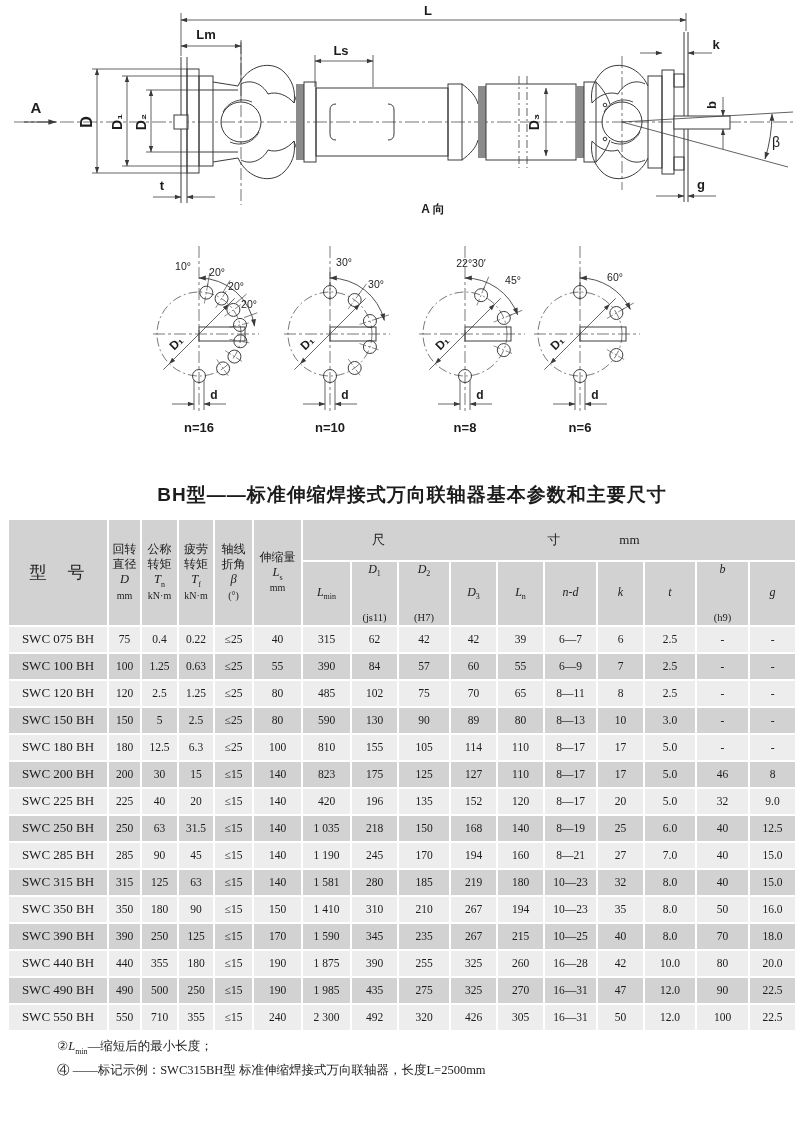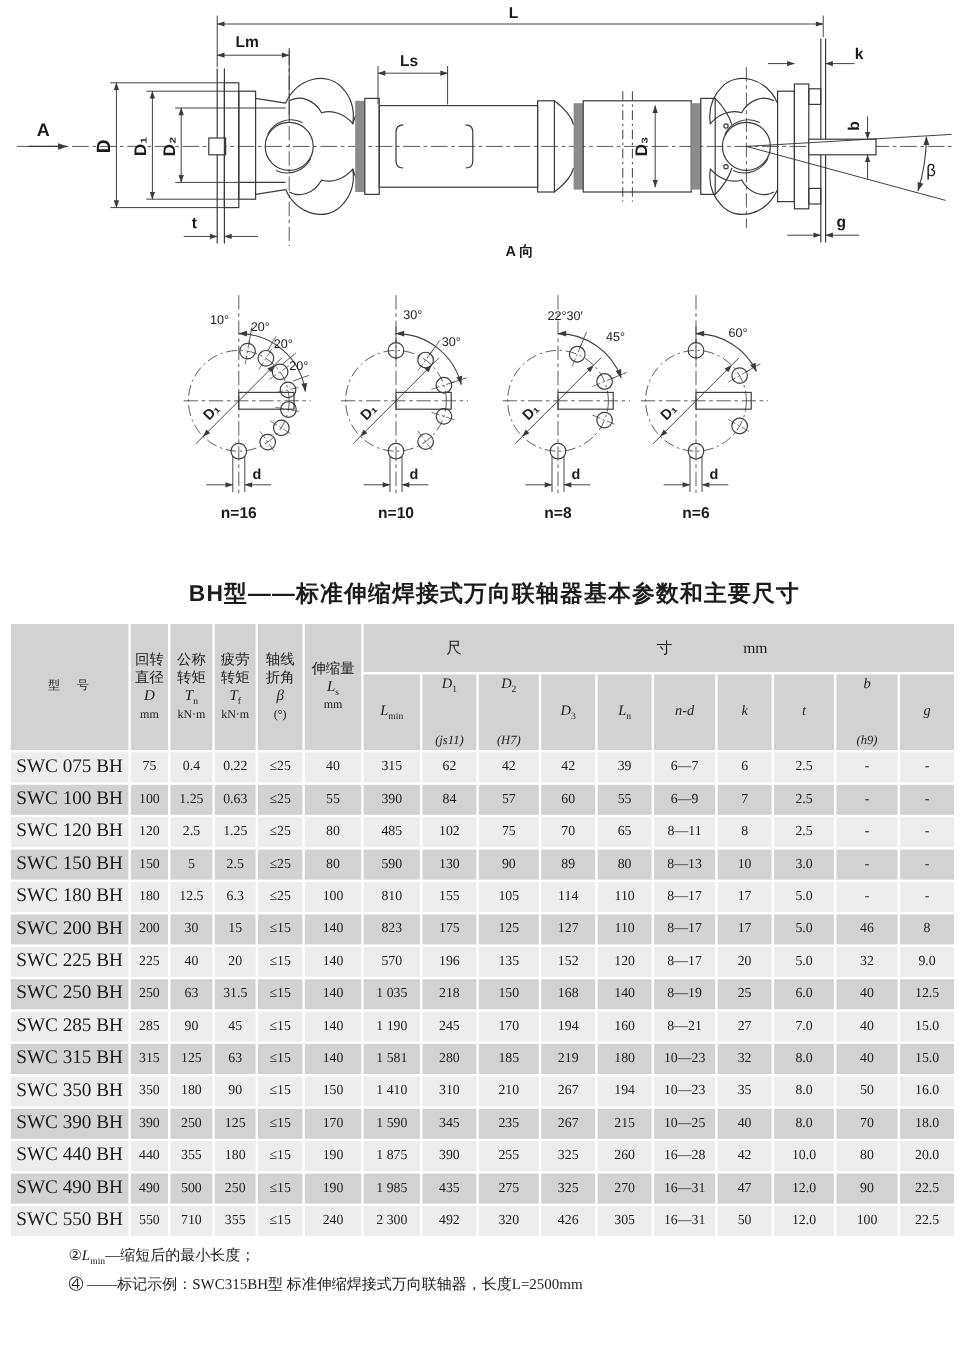--- a/index.html
+++ b/index.html
@@ -9,36 +9,36 @@
   #flange-row{position:absolute;top:234px;left:0;width:664px;height:206px;}
   #flange-row svg{position:absolute;top:0;}
   #page-title{position:absolute;top:470px;left:0;width:100%;text-align:center;
               font-size:19px;font-weight:bold;margin:12px;letter-spacing:1px;}
   #table-wrap{position:absolute;top:518px;left:7px;width:786px;}
   table{border-collapse:separate;border-spacing:2px;table-layout:fixed;width:786px;
         font-family:"Liberation Serif","DejaVu Serif",serif;}
   th,td{background:#d2d2d2;text-align:center;vertical-align:middle;font-weight:normal;
         font-size:11.5px;padding:0;line-height:1.25;}
   thead th{font-size:12px;}
-  thead .th-model{font-size:10px;letter-spacing:2px;}
+  thead .th-model{font-size:17px;letter-spacing:2px;}
   thead .sym-line{font-family:"Liberation Serif","DejaVu Serif",serif;font-size:12.5px;}
   thead .sym-line i{font-style:italic;}
   thead .unit-line{font-size:10px;}
   thead .th-size{height:40px;}
   .size-flex{display:flex;align-items:center;font-size:13px;}
   .size-flex .p1{margin-left:14%;}
   .size-flex .p2{margin-left:33%;}
   .size-flex .p3{margin-left:12%;font-family:"Liberation Serif","DejaVu Serif",serif;}
   thead .th-sub{height:42px;font-family:"Liberation Serif","DejaVu Serif",serif;}
   thead .th-sub i{font-style:italic;}
-  thead .th-sub .note{font-size:10.5px;font-style:italic;margin-top:32px;}
+  thead .th-sub .note{font-size:10.5px;margin-top:32px;}
   tbody td{height:25px;}
   tbody tr:nth-child(odd) td{background:#ededed;}
   tbody tr:nth-child(even) td{background:#d2d2d2;}
-  tbody td.model{font-size:16px;margin-top:37px;}
+  tbody td.model{font-size:13px;margin-top:37px;}
   sub{font-size:8px;}
   #notes{position:absolute;top:1037px;left:30px;width:740px;
          font-family:"Liberation Serif","DejaVu Serif",serif;font-size:12.5px;line-height:19.5px;}
   .note-line{white-space:nowrap;}
   .note-line .lead{margin-right:4px;}
   .note-line i{font-style:italic;}
   .indent-1{padding-left:27px;}
   text{fill:#1c1c1c;}
 </style>
 </head>
@@ -530,21 +530,21 @@
             <td class="">46</td>
             <td class="">8</td>
           </tr>
           <tr>
             <td class="model">SWC 225 BH</td>
             <td class="">225</td>
             <td class="">40</td>
             <td class="">20</td>
             <td class="">≤15</td>
             <td class="">140</td>
-            <td class="">570</td>
+            <td class="">420</td>
             <td class="">196</td>
             <td class="">135</td>
             <td class="">152</td>
             <td class="">120</td>
             <td class="">8—17</td>
             <td class="">20</td>
             <td class="">5.0</td>
             <td class="">32</td>
             <td class="">9.0</td>
           </tr>

